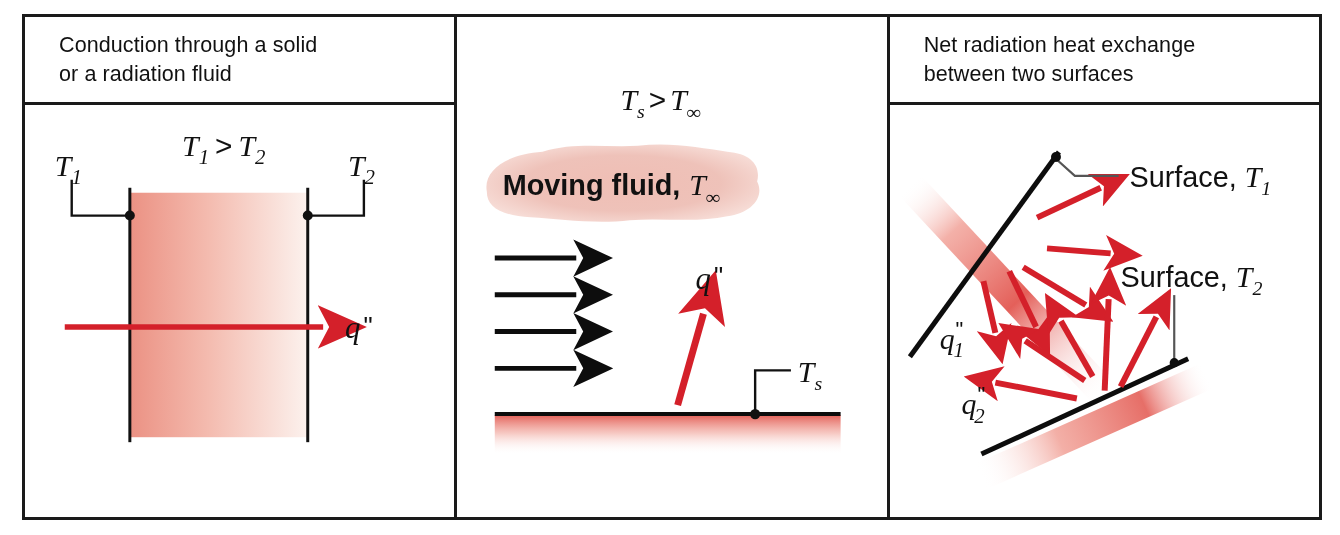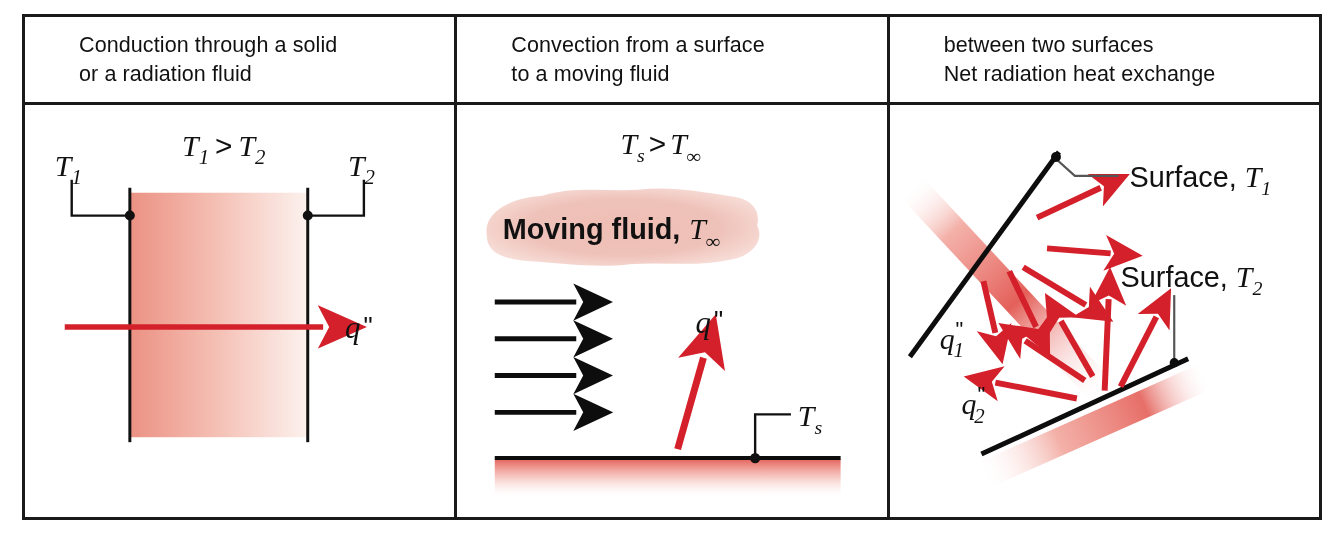--- a/index.html
+++ b/index.html
@@ -36,21 +36,21 @@
     min-width: 0;
   }
   .column:last-child { border-right: none; }
 
   .col-header {
     height: 88px;
     box-sizing: border-box;
     border-bottom: 3px solid #1a1a1a;
     display: flex;
     align-items: center;
-    padding: 0 0 0 54px;
+    padding: 0 0 0 34px;
   }
   .col-header-text {
     font-size: 21.5px;
     line-height: 1.33;
     color: #111111;
     letter-spacing: 0.1px;
   }
 
   .col-body {
     flex: 1 1 auto;
@@ -128,26 +128,20 @@
         </text>
 
         <text x="322" y="233" font-size="31" fill="#111111">
           <tspan class="mi">q</tspan><tspan class="mtext" dx="3" dy="-3" font-size="26">"</tspan>
         </text>
       </svg>
     </div>
   </div>
 
   <div class="column">
-    <div class="col-header">
-      <div class="col-header-text">
-        <div>Convection from a surface</div>
-        <div>to a moving fluid</div>
-      </div>
-    </div>
     <div class="col-body">
       <svg class="panel-svg" viewBox="0 0 432 412" preserveAspectRatio="xMidYMid meet">
         <defs>
           <radialGradient id="blobGrad" cx="0.5" cy="0.5" r="0.58">
             <stop offset="0%" stop-color="#efbcb2"></stop>
             <stop offset="62%" stop-color="#eec0b7"></stop>
             <stop offset="100%" stop-color="#f7ddd7"></stop>
           </radialGradient>
           <linearGradient id="surfGlow" x1="0" y1="0" x2="0" y2="1">
             <stop offset="0%" stop-color="#e25a52" stop-opacity="0.95"></stop>
@@ -196,22 +190,22 @@
         <text x="343" y="322" font-size="30" fill="#111111">
           <tspan class="mi">T</tspan><tspan class="mi" dy="8" font-size="20">s</tspan>
         </text>
       </svg>
     </div>
   </div>
 
   <div class="column">
     <div class="col-header">
       <div class="col-header-text">
+        <div>Net radiation heat exchange</div>
         <div>between two surfaces</div>
-        <div>Net radiation heat exchange</div>
       </div>
     </div>
     <div class="col-body">
       <svg class="panel-svg" viewBox="0 0 432 412" preserveAspectRatio="xMidYMid meet">
         <defs>
           <linearGradient id="plateGlow1" x1="0" y1="0" x2="1" y2="0">
             <stop offset="0%" stop-color="#ffffff" stop-opacity="0"></stop>
             <stop offset="22%" stop-color="#ef9287" stop-opacity="0.72"></stop>
             <stop offset="55%" stop-color="#e04a43" stop-opacity="0.88"></stop>
             <stop offset="100%" stop-color="#ffffff" stop-opacity="0"></stop>

